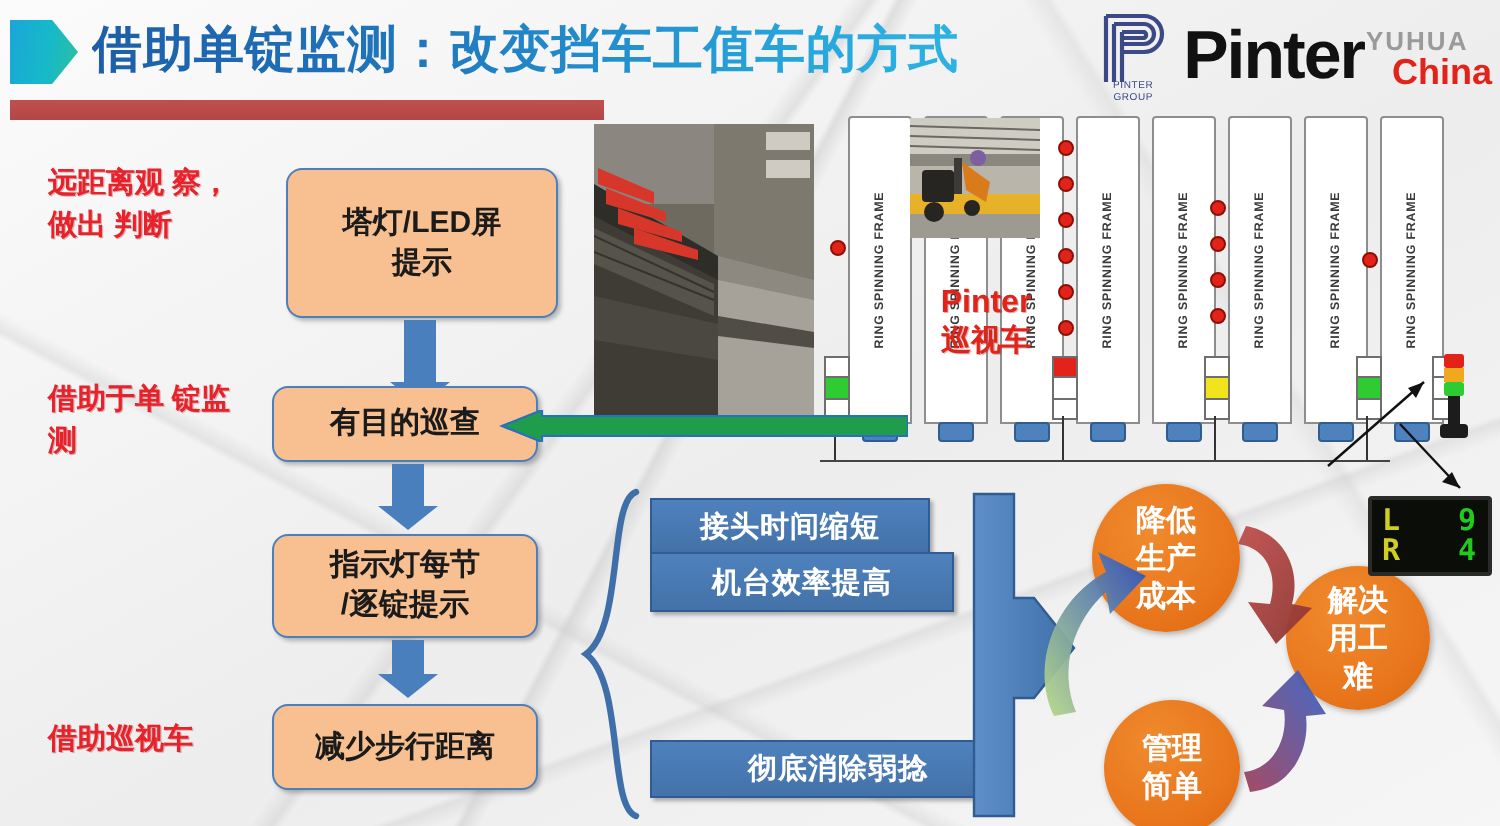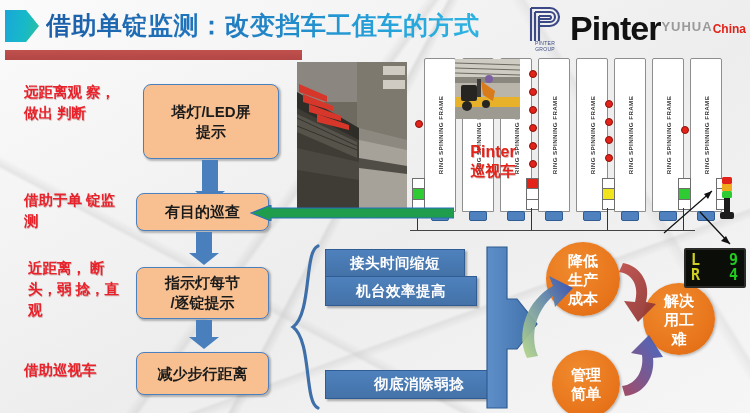--- a/index.html
+++ b/index.html
@@ -40,23 +40,23 @@
 
   
   .logo{position:absolute;right:4px;top:3px;height:50px;display:flex;align-items:center;}
   .logo-mark{width:40px;height:46px;position:relative;margin-right:5px;}
   .logo-mark svg{display:block;}
   .logo-mark .gname{
     position:absolute;left:0;bottom:-1px;width:40px;text-align:center;
     font-size:5px;color:#3b4a86;letter-spacing:.3px;line-height:5.5px;
   }
   .logo-word{font-size:34px;font-weight:bold;color:#111;line-height:34px;letter-spacing:-1px;}
-  .logo-right{display:flex;flex-direction:row;margin-left:1px;margin-top:2px;}
+  .logo-right{display:flex;flex-direction:column;margin-left:1px;margin-top:2px;}
   .logo-yuhua{font-size:13px;font-weight:bold;color:#9a9a9a;letter-spacing:1px;line-height:13px;}
-  .logo-china{font-size:12px;font-weight:bold;color:#e2231a;letter-spacing:0;line-height:18px;}
+  .logo-china{font-size:18px;font-weight:bold;color:#e2231a;letter-spacing:0;line-height:18px;margin-left:13px;}
 
   
   .cap{
     position:absolute;color:#e8212a;font-weight:bold;font-size:14.5px;line-height:21px;
     text-shadow:.6px .6px 0 rgba(130,0,0,.28);
   }
 
   
   .fbox{
     position:absolute;background:#f8c090;border:1.6px solid #4b7fbd;border-radius:8px;
@@ -168,23 +168,20 @@
       <div class="logo-yuhua">YUHUA</div>
       <div class="logo-china">China</div>
     </div>
   </div>
 
   <div class="cap" style="left:24px;top:82px;width:100px;">远距离观
 察，做出
 判断</div>
   <div class="cap" style="left:24px;top:190px;width:100px;">借助于单
 锭监测</div>
-  <div class="cap" style="left:28px;top:258px;width:100px;">近距离，
-断头，弱
-捻，直观</div>
   <div class="cap" style="left:24px;top:360px;width:120px;white-space:nowrap;">借助巡视车</div>
 
   <div class="fbox" style="left:143px;top:84px;width:134px;height:73px;white-space:pre-line;">塔灯/LED屏
 提示</div>
   <div class="farrow" style="left:202px;top:160px;height:32px;"></div>
 
   <div class="fbox" style="left:136px;top:193px;width:131px;height:36px;">有目的巡查</div>
   <div class="farrow" style="left:196px;top:232px;height:22px;"></div>
 
   <div class="fbox" style="left:136px;top:267px;width:131px;height:50px;white-space:pre-line;">指示灯每节

